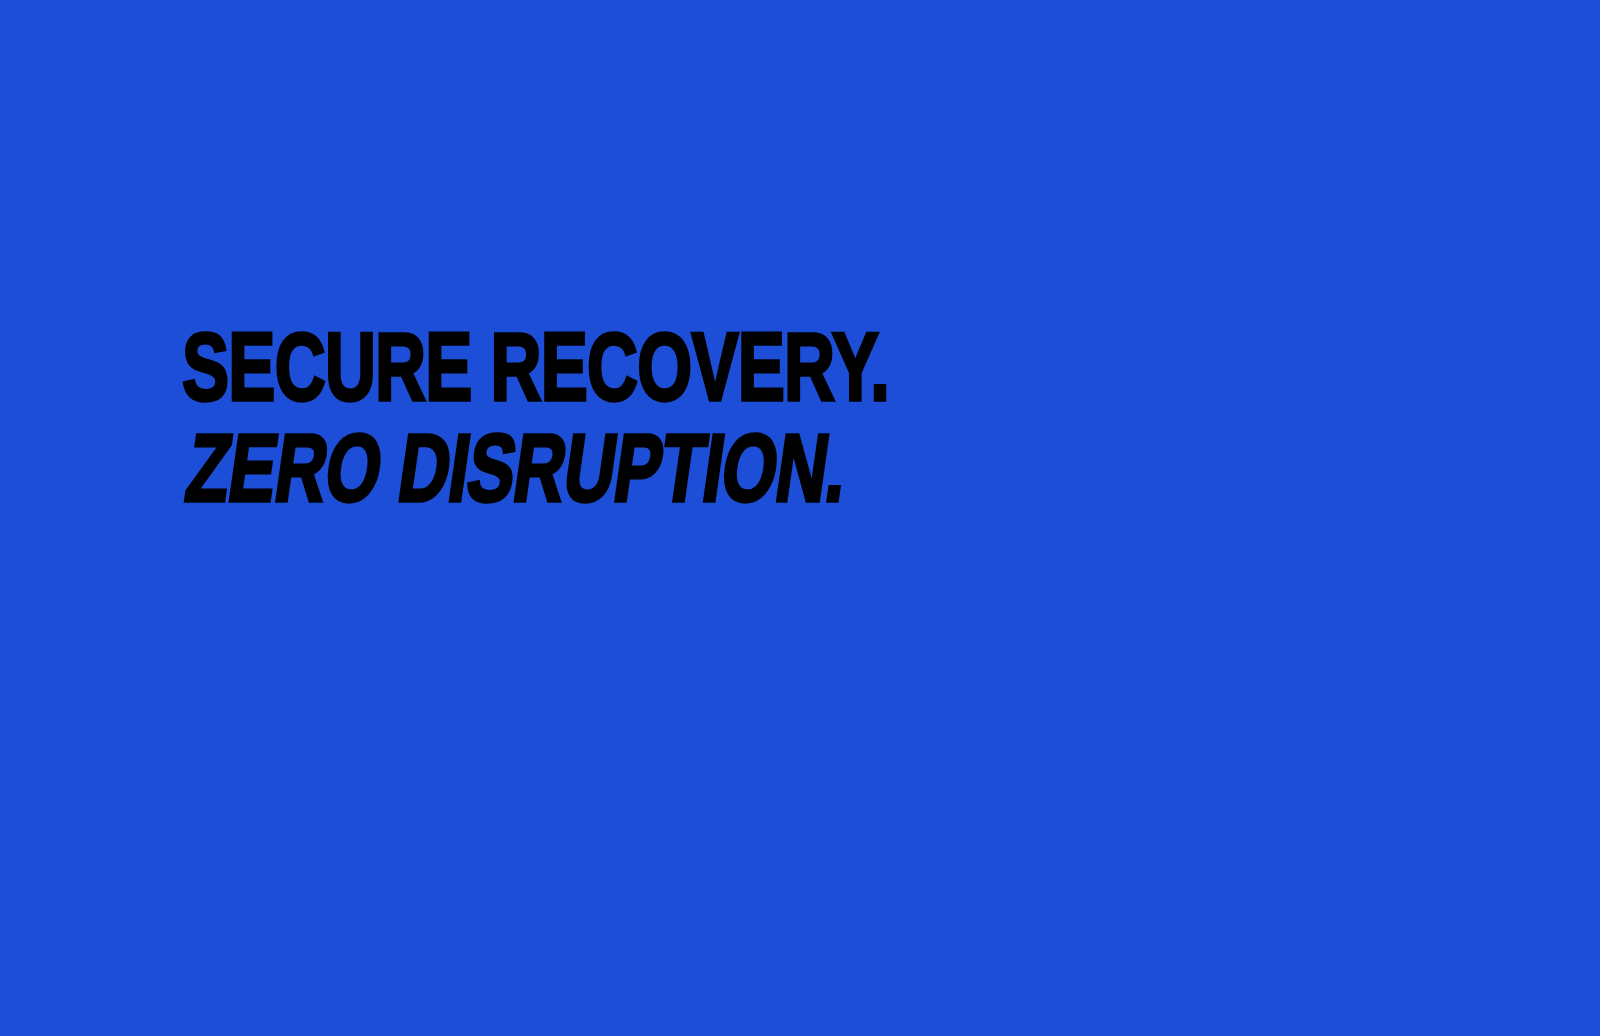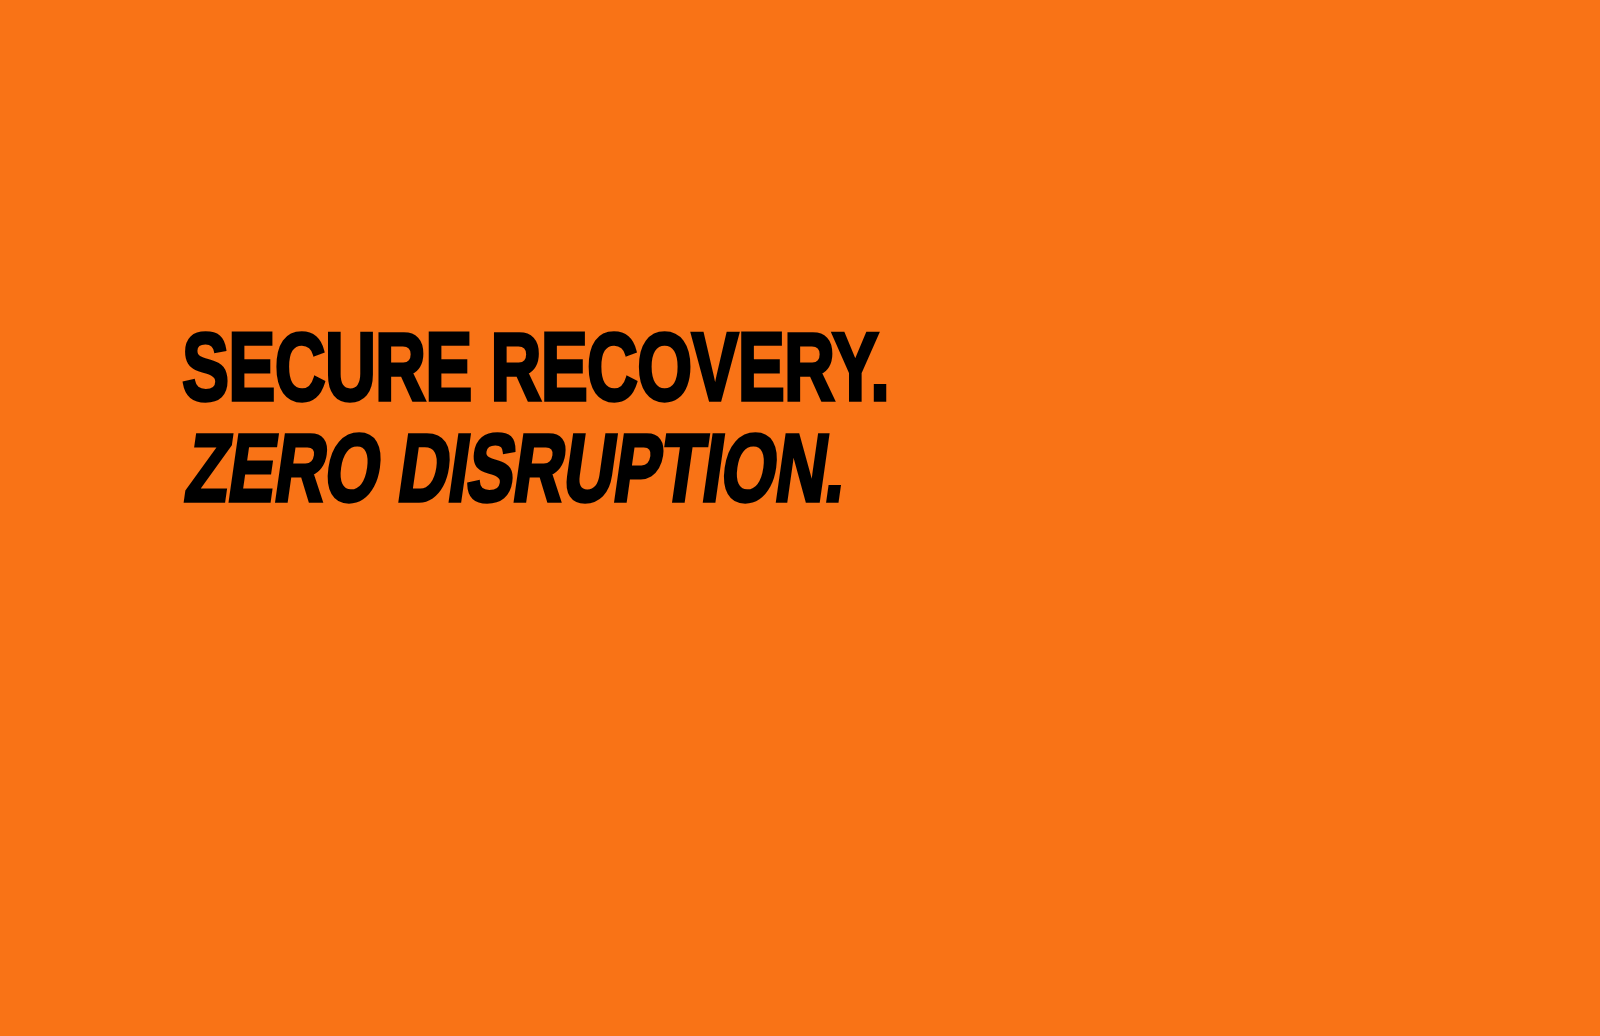--- a/index.html
+++ b/index.html
@@ -60,21 +60,21 @@
   }
 
   .line-2-wrap {
     display: block;
     margin-top: 0px;
   }
 </style>
 </head>
 <body>
 
-<div class="slide" style="background: #f97316;">
+<div class="slide" style="background: #1d4ed8;">
 
   <div class="headline-block">
 
     <span class="headline-line line-1" style="color: rgb(0, 0, 0); -webkit-text-stroke-color: rgb(0, 0, 0);">SECURE RECOVERY.</span>
 
     <span class="line-2-wrap">
       <span class="headline-line line-2" style="color: rgb(0, 0, 0); -webkit-text-stroke-color: rgb(0, 0, 0);">ZERO DISRUPTION.</span>
     </span>
 
   </div>

